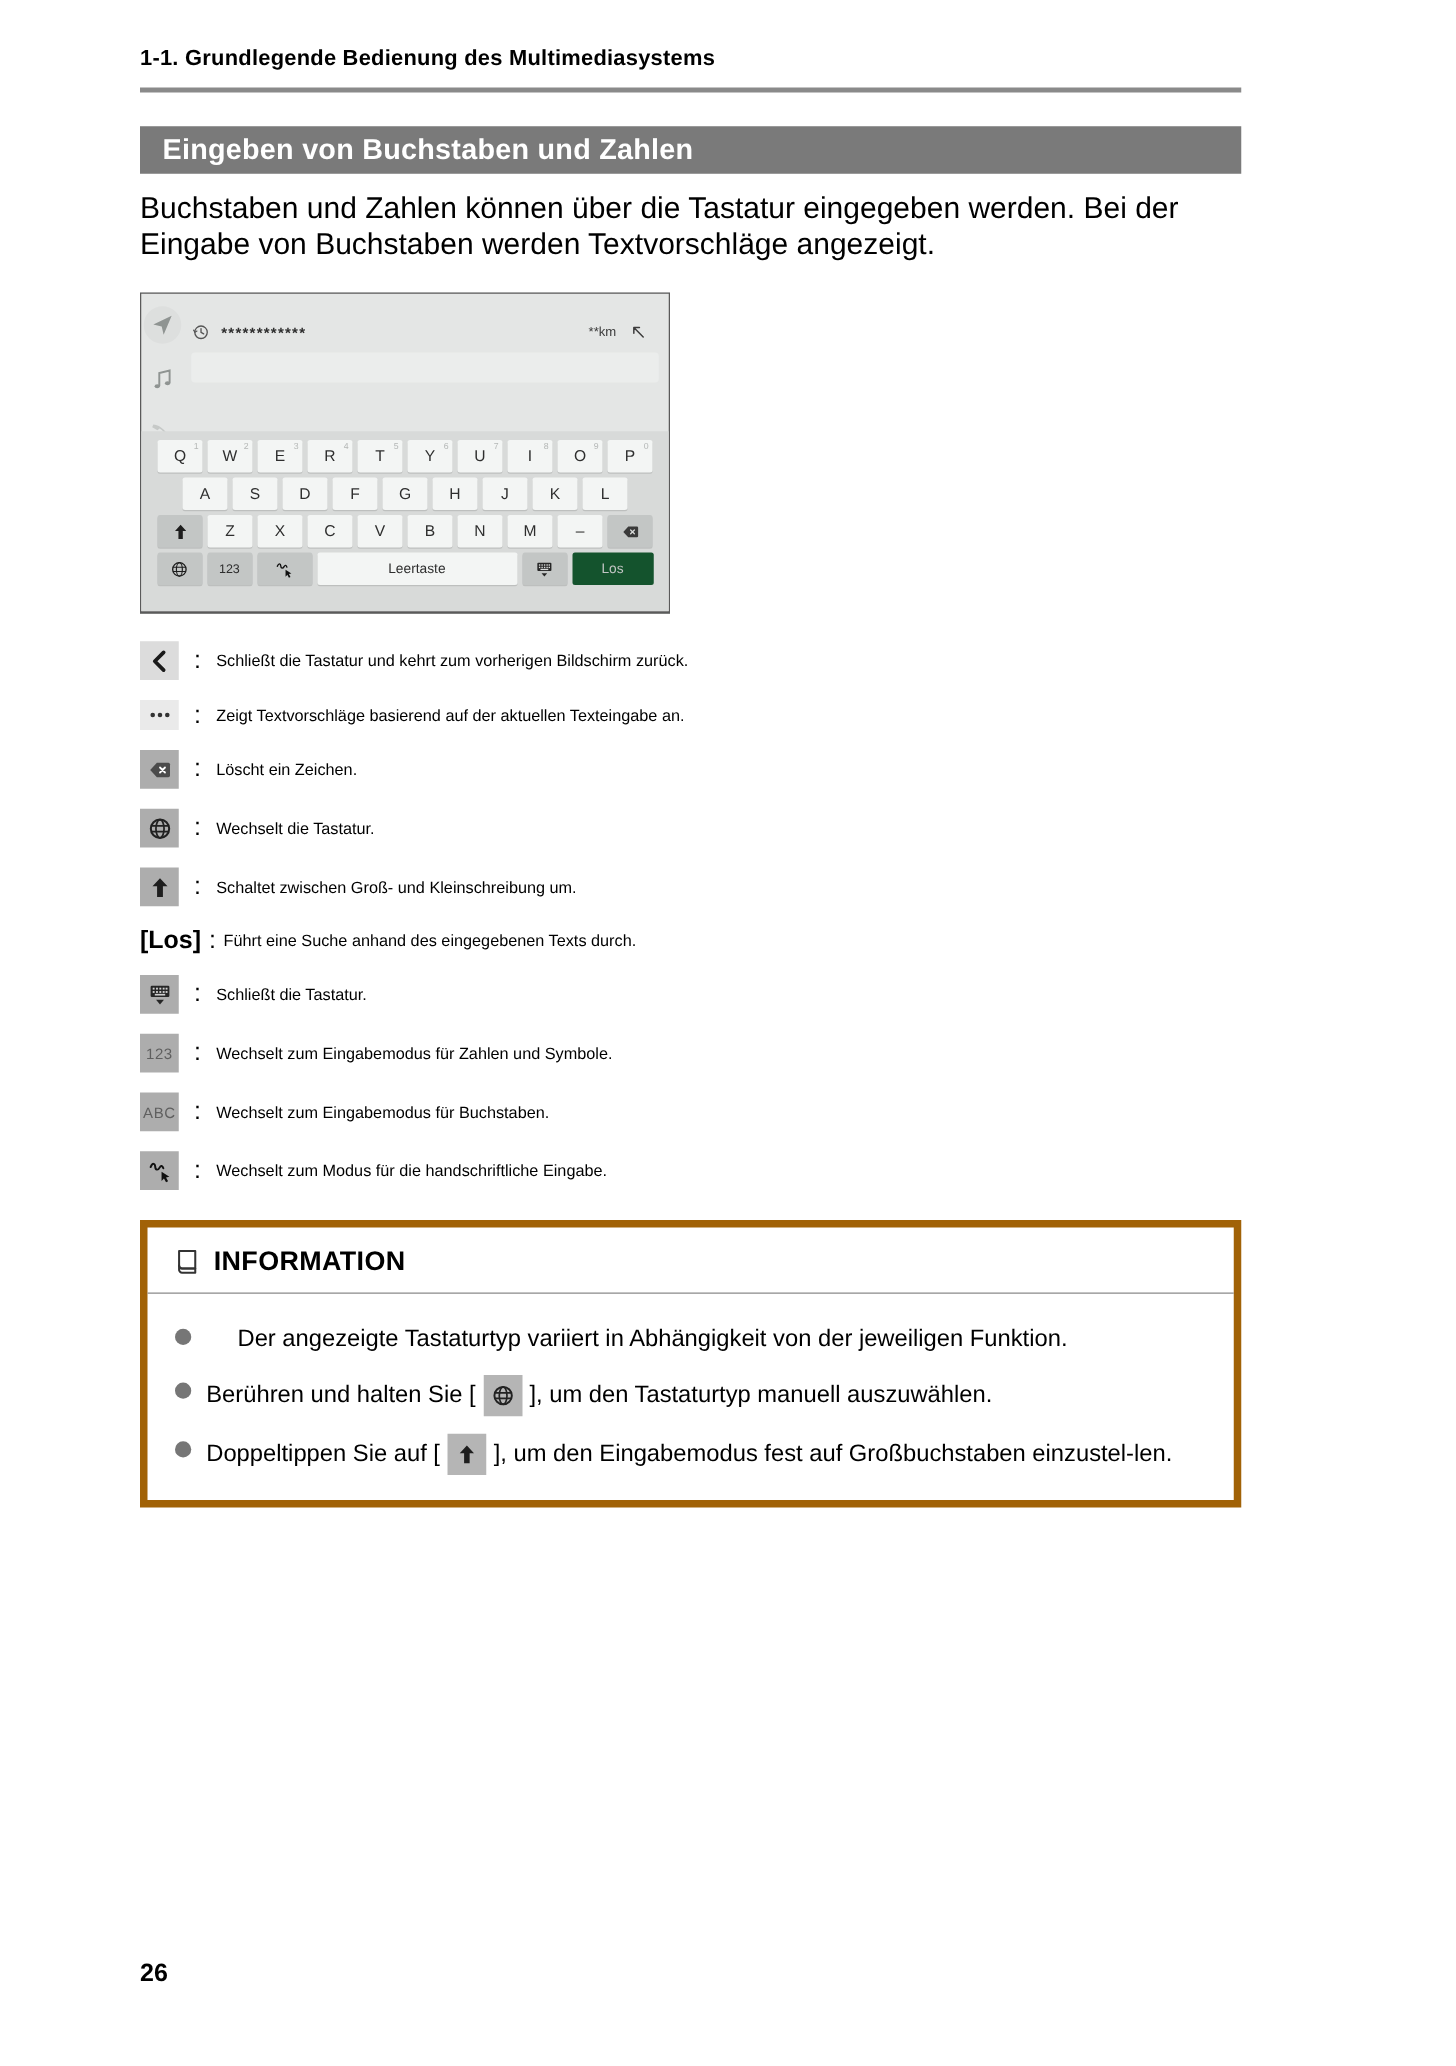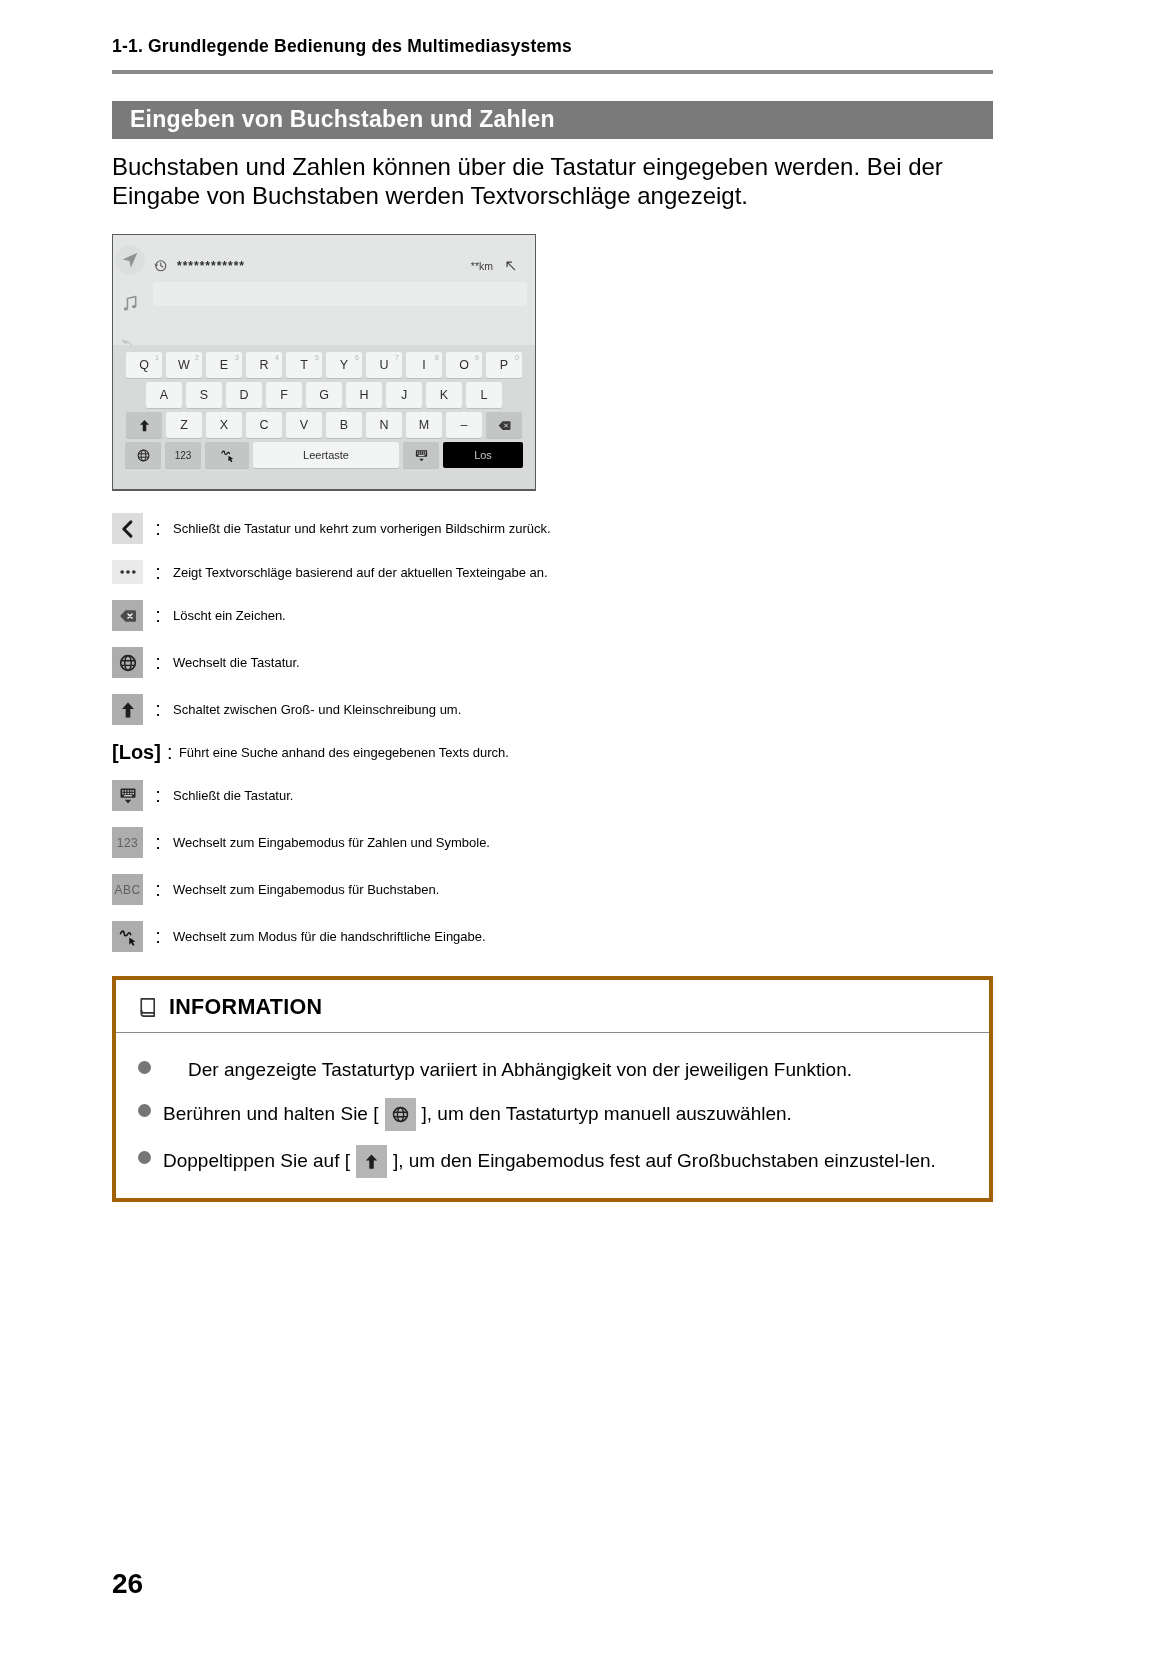--- a/index.html
+++ b/index.html
@@ -45,53 +45,53 @@
   .kb-letters{display:contents;}
   .key{width:36px;height:26px;background:#f3f5f4;border-radius:2px;position:relative;
     display:flex;align-items:center;justify-content:center;box-shadow:0 1px 0 rgba(0,0,0,.12);}
   .kl{font-size:12.5px;color:#2e2e2e;}
   .ks{position:absolute;top:2px;right:3px;font-size:7px;color:#b4b7b6;}
   .key.special{background:#c3c6c5;}
   .key.special svg{width:15px;height:15px;}
   .key.k-hw{width:44px;}
   .key.k-space{flex:1;max-width:160px;}
   .kl.small{font-size:11px;}
-  .key.k-go{width:80px;background:#000000;box-shadow:none;}
+  .key.k-go{width:65px;background:#14532d;box-shadow:none;}
   .key.k-go .kl{color:#c2c5c4;font-size:11px;}
   .k123{font-size:10px;color:#2e2e2e;}
 
   
   .legend{margin-top:22px;}
   .legend-row{display:flex;align-items:center;margin-bottom:16px;}
   .lg-icon{width:31px;height:31px;flex:none;background:#adadad;display:flex;align-items:center;justify-content:center;}
   .lg-icon svg{width:20px;height:20px;}
   .lg-icon.lighter{background:#dcdcdc;}
   .lg-icon.lightest{background:#eaeaea;height:24px;}
   .lg-mode{font-size:12px;color:#5f5f5f;letter-spacing:.5px;}
   .lg-colon{width:30px;text-align:center;font-size:20px;flex:none;}
   .lg-text{font-size:13px;}
   .lg-los{font-size:20px;font-weight:bold;}
   .legend-row.los .lg-colon{width:18px;}
 
   
-  .info-box{margin-top:24px;border:4px solid #a16207;}
+  .info-box{margin-top:24px;border:6px solid #a16207;}
   .info-head{display:flex;align-items:center;gap:10px;padding:15px 20px 12px;}
   .info-head svg{width:23px;height:23px;}
   .info-title{font-size:21.5px;font-weight:bold;letter-spacing:.3px;}
   .info-sep{height:1px;background:#8a8a8a;}
   .info-body{padding:16px 22px 20px;}
   .info-bullet{display:flex;align-items:flex-start;margin-top:14px;}
   .info-bullet:first-child{margin-top:6px;gap:25px;}
   .dot{width:13px;height:13px;border-radius:50%;background:#767676;flex:none;margin:6px 12px 0 0;}
   .info-bullet p{margin:0;font-size:19px;line-height:29px;}
   .inline-icon{display:inline-flex;width:31px;height:33px;background:#b5b5b5;align-items:center;
     justify-content:center;vertical-align:middle;margin:0 6px;}
   .inline-icon svg{width:19px;height:19px;}
 
-  .page-num{position:absolute;left:112px;top:1568px;font-size:28px;font-weight:bold;}
+  .page-num{position:absolute;left:112px;top:1568px;font-size:20px;font-weight:bold;}
 </style>
 </head>
 <body>
 
 <div class="content">
 
   <div class="breadcrumb">1-1. Grundlegende Bedienung des Multimediasystems</div>
   <div class="top-rule"></div>
 
   <div class="title-bar">Eingeben von Buchstaben und Zahlen</div>

